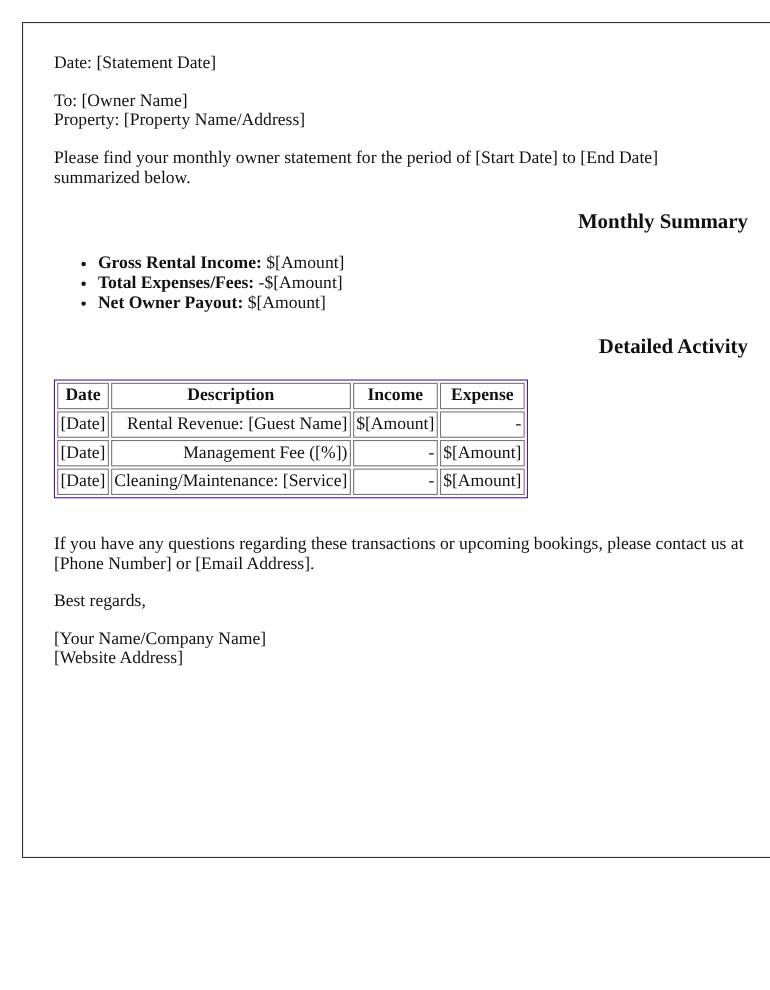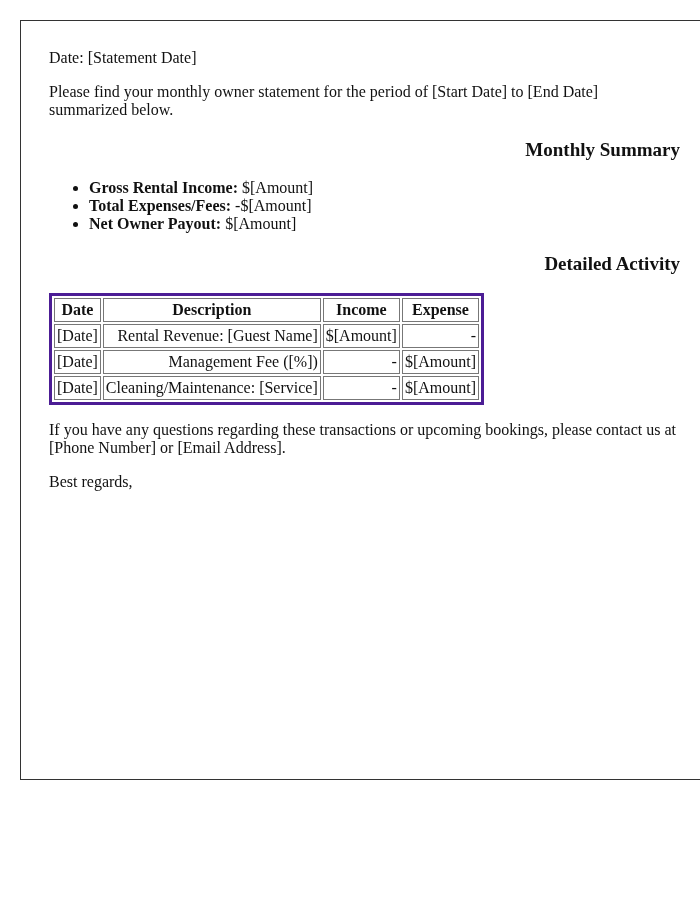--- a/index.html
+++ b/index.html
@@ -6,29 +6,33 @@
   body { width: 700px; height: 900px; position: relative; font-family: "Liberation Serif", serif; color: #111; }
   .page {
     position: absolute; left: 20px; top: 20px; width: 689px; height: 760px;
     border: 1px solid #333; box-sizing: border-box; padding: 28px 28px 0 28px;
     font-size: 16px; line-height: 18px;
   }
   p { margin: 0 0 16px 0; }
   h2 { font-size: 19px; font-weight: bold; margin: 20px 0 18px 0; line-height: 22px; text-align: right; }
   ul { margin: 0 0 18px 0; padding-left: 40px; }
   li { line-height: 18px; }
-  table { border: 3px solid #4c1d95; border-spacing: 2px; border-collapse: separate; margin-bottom: 16px; font-size: 16px; }
+  table { border: 1px solid #4c1d95; border-spacing: 2px; border-collapse: separate; margin-bottom: 33px; font-size: 16px; }
   th, td { border: 1px solid #777; padding: 2px 2px; line-height: 18px; text-align: right; }
   th { text-align: center; font-weight: bold; padding: 2px 4px; }
 </style>
 </head>
 <body>
 
 <div class="page">
   <p>Date: [Statement Date]</p>
+  <p>
+    <span>To: [Owner Name]</span><br>
+    <span>Property: [Property Name/Address]</span>
+  </p>
   <p>Please find your monthly owner statement for the period of [Start Date] to [End Date] summarized below.</p>
 
   <h2>Monthly Summary</h2>
   <ul>
     <li><b>Gross Rental Income:</b><span> $[Amount]</span></li>
     <li><b>Total Expenses/Fees:</b><span> -$[Amount]</span></li>
     <li><b>Net Owner Payout:</b><span> $[Amount]</span></li>
   </ul>
 
   <h2>Detailed Activity</h2>
@@ -58,13 +62,17 @@
         <td>[Date]</td>
         <td>Cleaning/Maintenance: [Service]</td>
         <td>-</td>
         <td>$[Amount]</td>
       </tr>
     </tbody>
   </table>
 
   <p>If you have any questions regarding these transactions or upcoming bookings, please contact us at [Phone Number] or [Email Address].</p>
   <p>Best regards,</p>
+  <p>
+    <span>[Your Name/Company Name]</span><br>
+    <span>[Website Address]</span>
+  </p>
 </div>
 
 </body></html>

